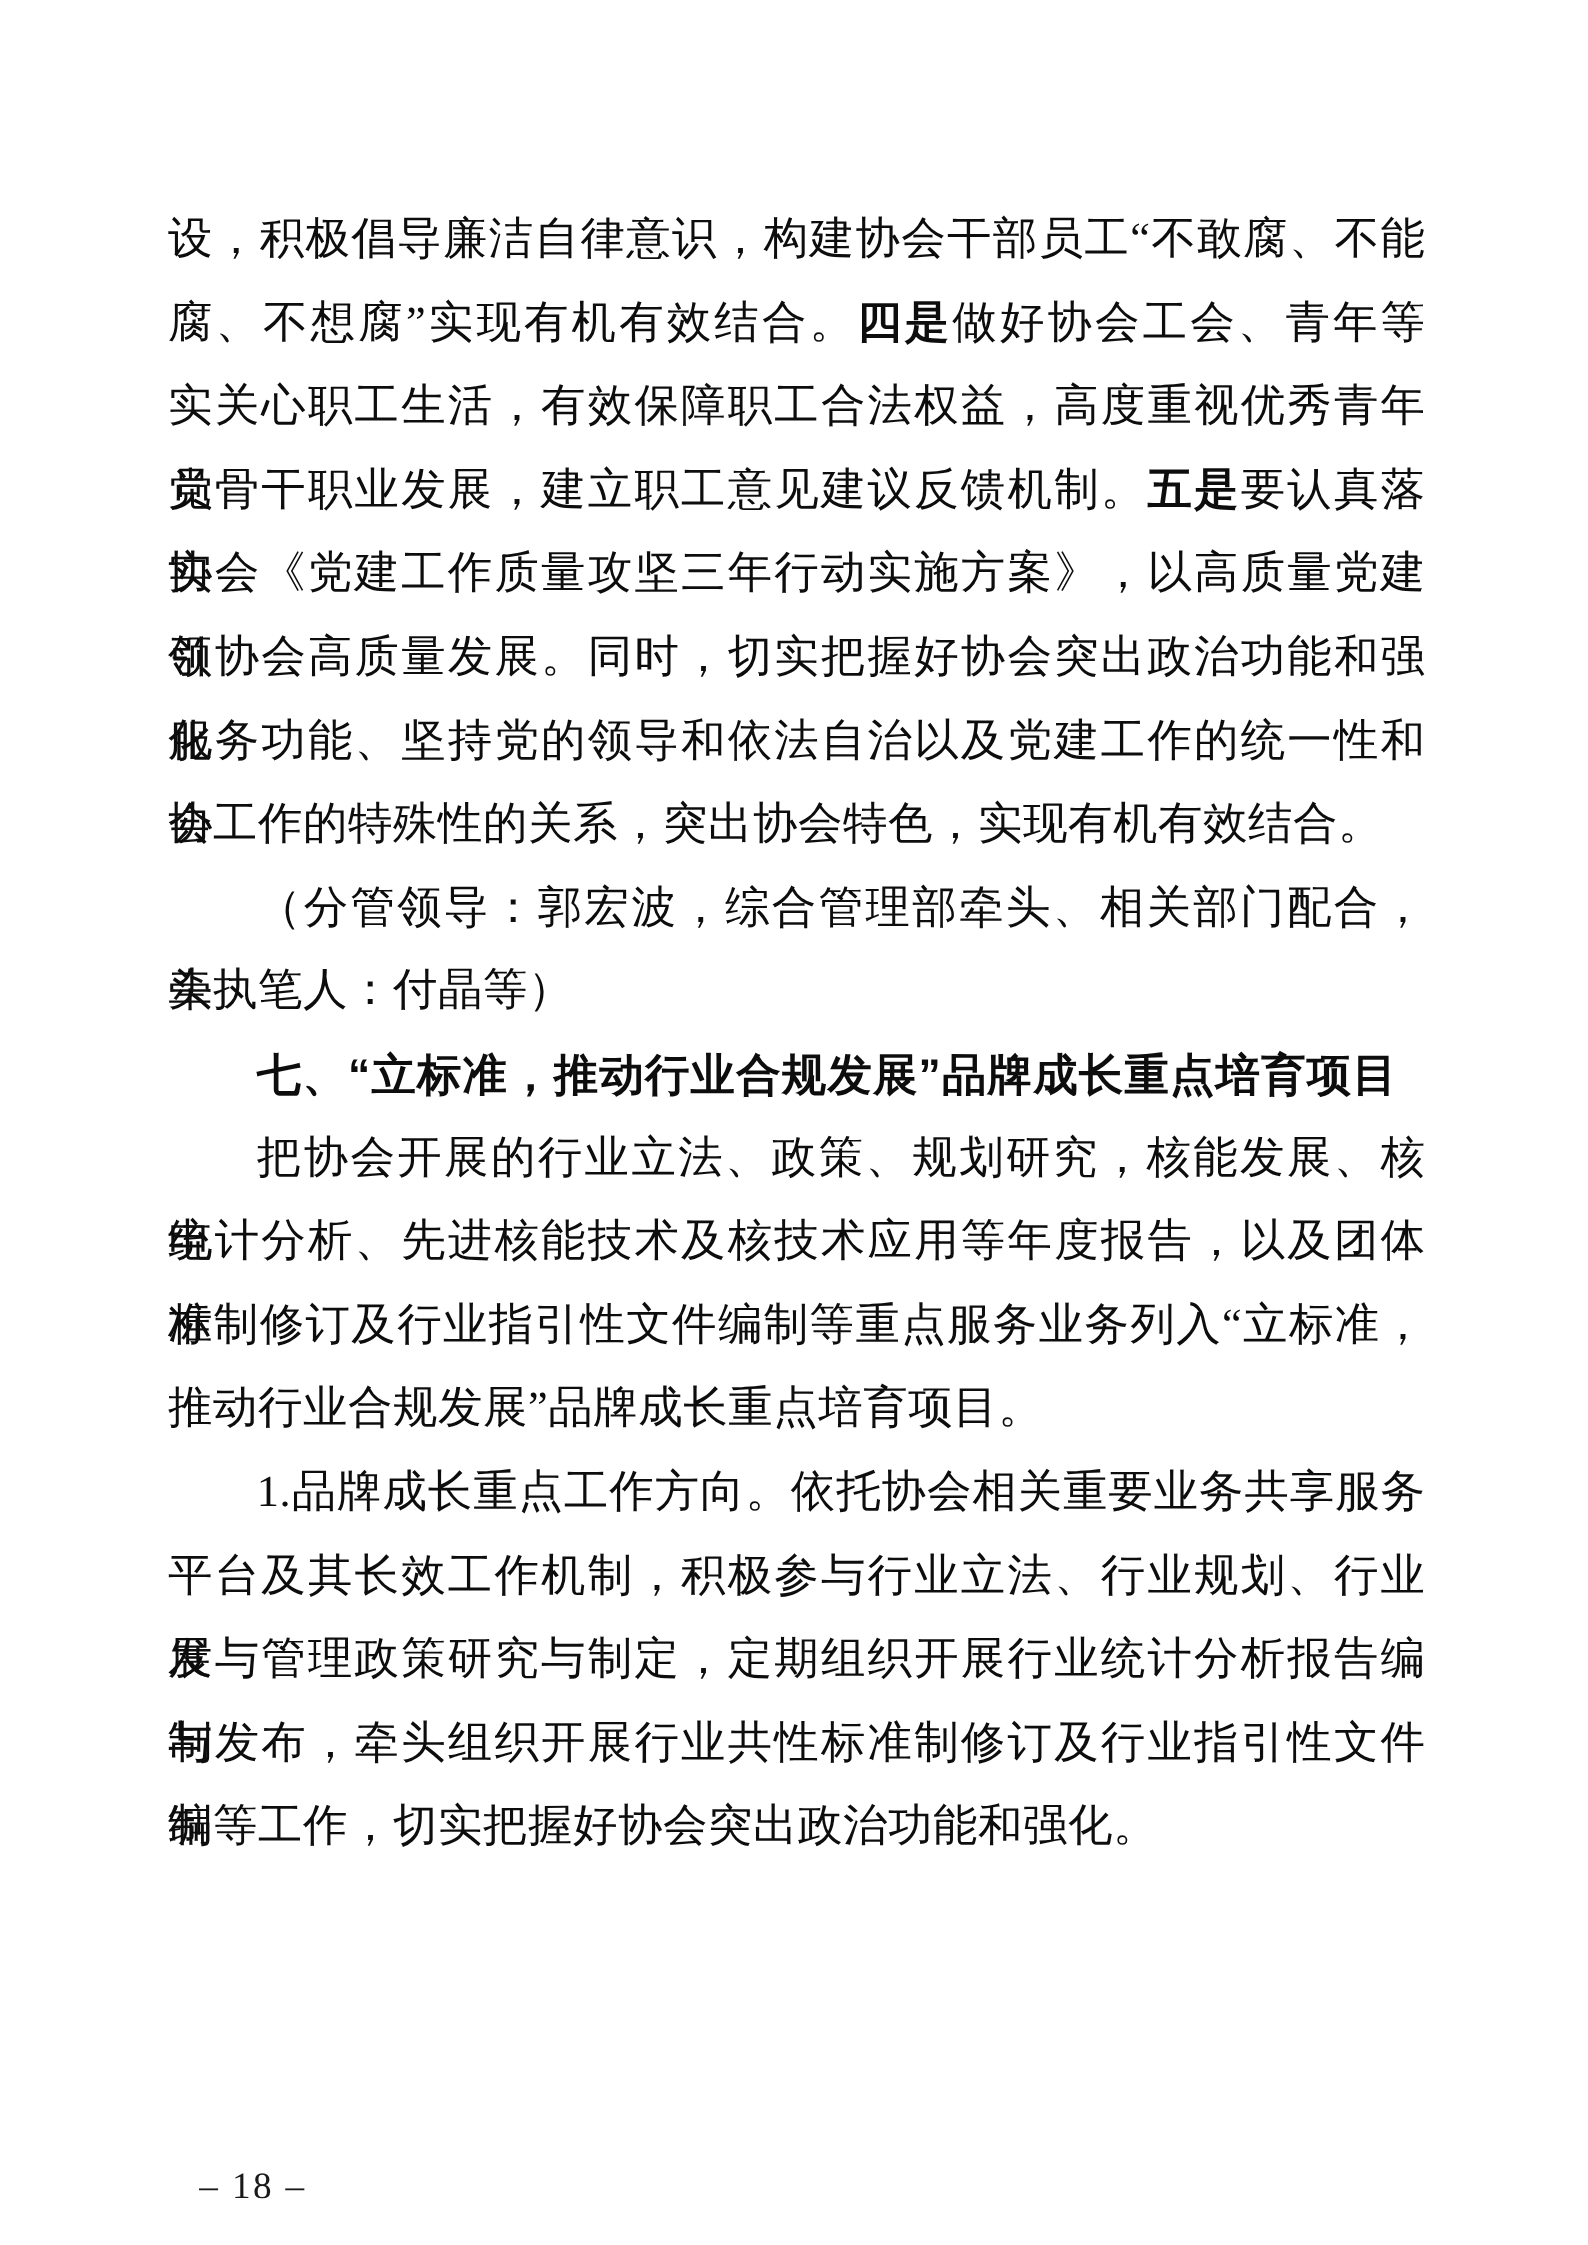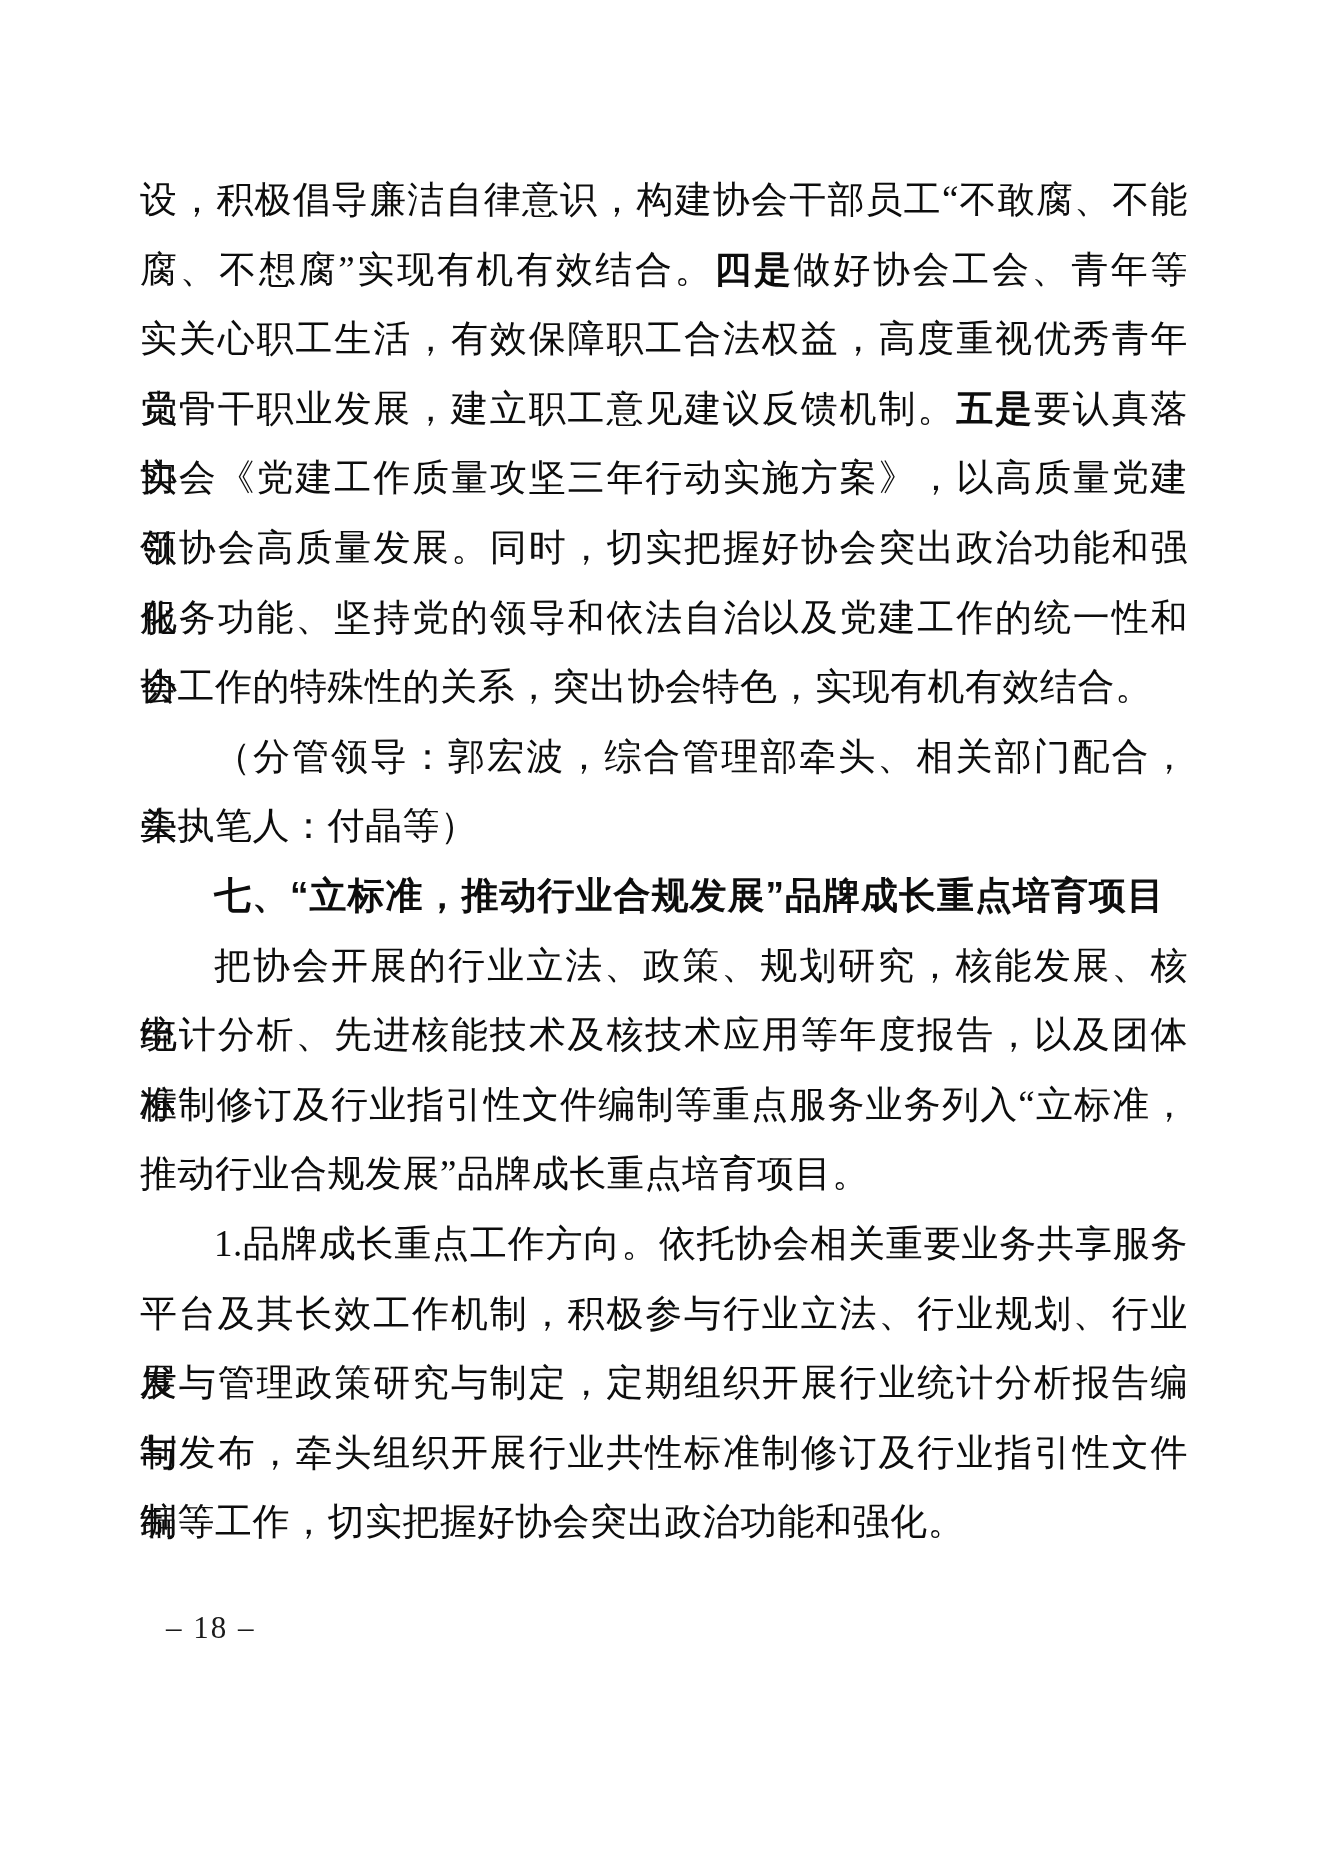--- a/index.html
+++ b/index.html
@@ -39,21 +39,21 @@
     font-weight: bold;
   }
   .heading {
     font-weight: bold;
     font-family: "Liberation Sans", "DejaVu Sans", sans-serif;
     letter-spacing: 1px;
   }
   .page-number {
     position: absolute;
     left: 166px;
-    top: 1608px;
+    top: 1802px;
     font-size: 31px;
     line-height: 40px;
     color: #1a1a1a;
     letter-spacing: 2px;
   }
 </style>
 </head>
 <body>
 
 <div class="page-content">

